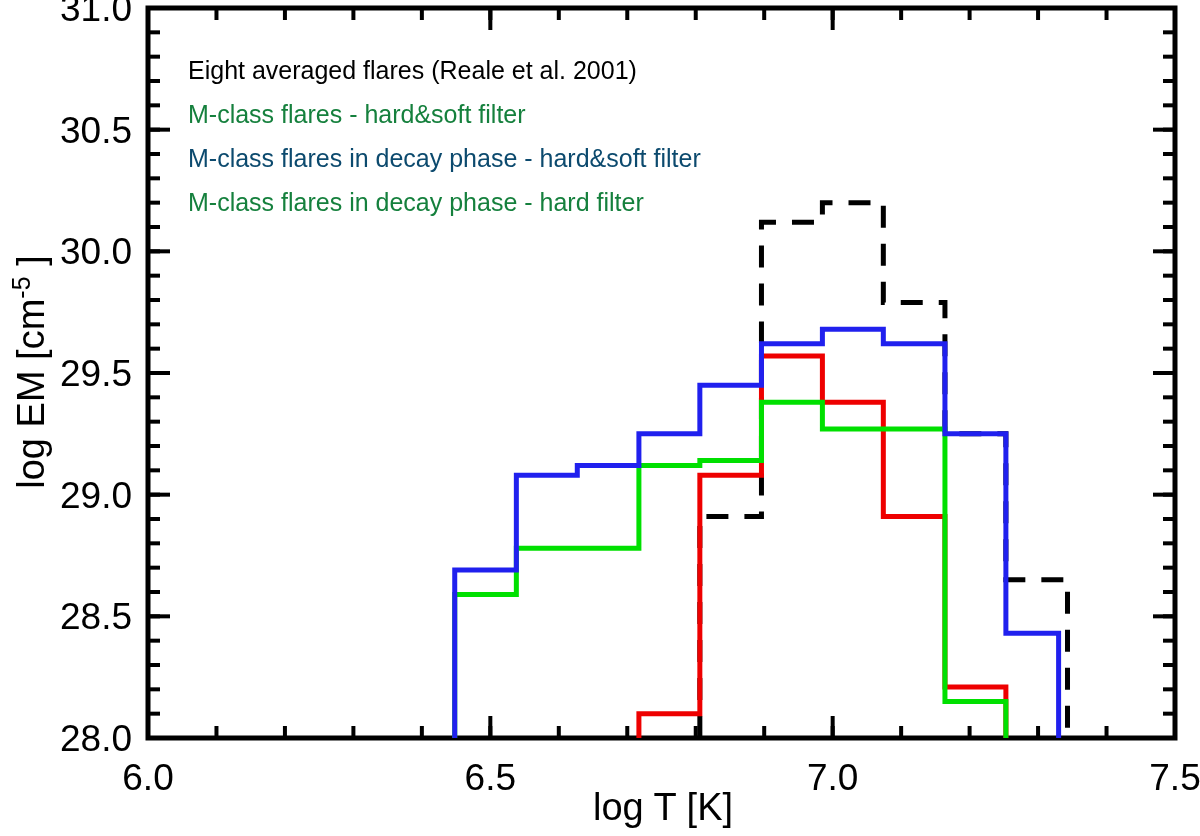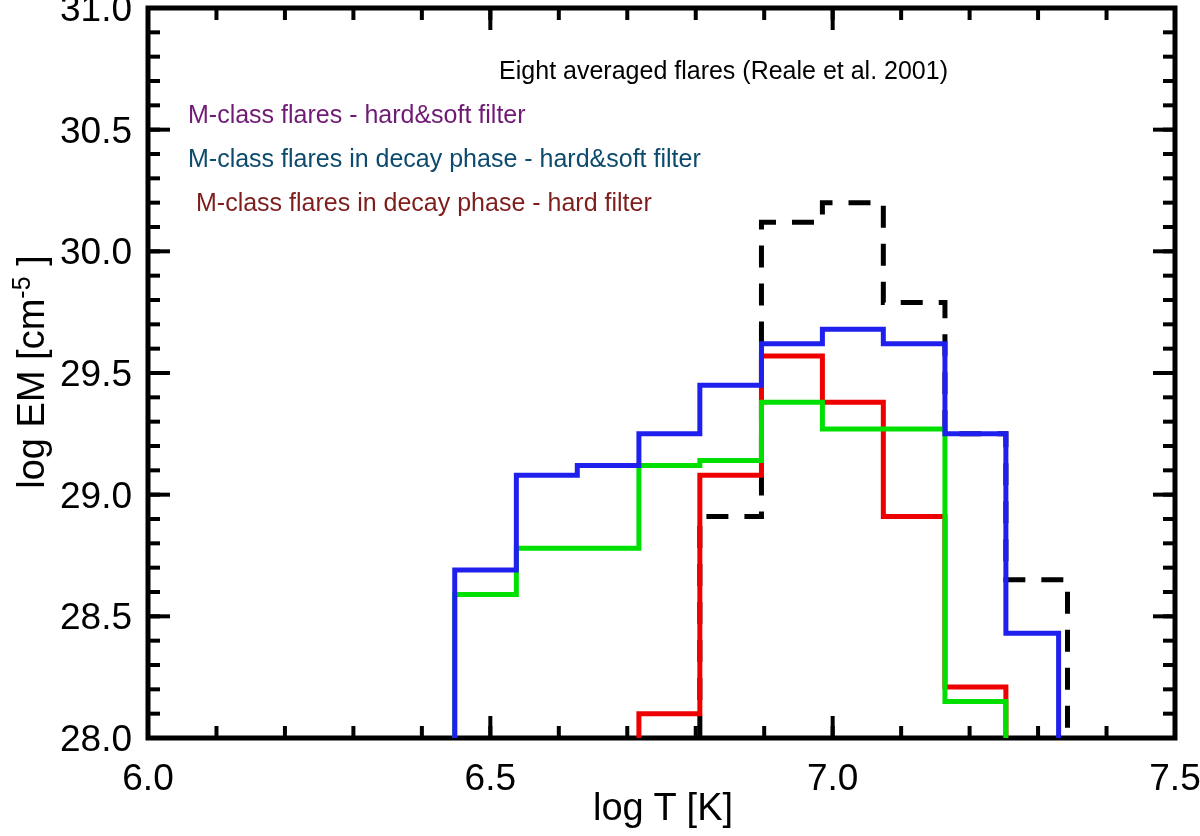--- a/index.html
+++ b/index.html
@@ -165,19 +165,19 @@
     <text id="x-axis-title" class="axis-title" x="663" y="820" text-anchor="middle">log T [K]</text>
 
     <g id="y-axis-title-group" transform="translate(44,372) rotate(-90)">
       <text class="axis-title" x="0" y="0" text-anchor="middle">
         <tspan id="ytitle-base">log EM [cm</tspan><tspan id="ytitle-sup" class="sup" dy="-14">-5</tspan><tspan id="ytitle-tail" dy="14"> ]</tspan>
       </text>
     </g>
   </svg>
 
   <div class="legend-block" id="legend-block">
-      <div class="legend-row" style="color: rgb(0, 0, 0); text-align: right;"><span>Eight averaged flares (Reale et al. 2001)</span></div>
-      <div class="legend-row" style="color: #701a75;"><span>M-class flares - hard&amp;soft filter</span></div>
+      <div class="legend-row" style="color: rgb(0, 0, 0);"><span>Eight averaged flares (Reale et al. 2001)</span></div>
+      <div class="legend-row" style="color: #15803d;"><span>M-class flares - hard&amp;soft filter</span></div>
       <div class="legend-row" style="color: #0c4a6e;"><span>M-class flares in decay phase - hard&amp;soft filter</span></div>
-      <div class="legend-row" style="color: #7f1d1d; margin-left: 8px;"><span>M-class flares in decay phase - hard filter</span></div>
+      <div class="legend-row" style="color: #15803d;"><span>M-class flares in decay phase - hard filter</span></div>
     </div>
 
 </div>
 
 </body></html>

